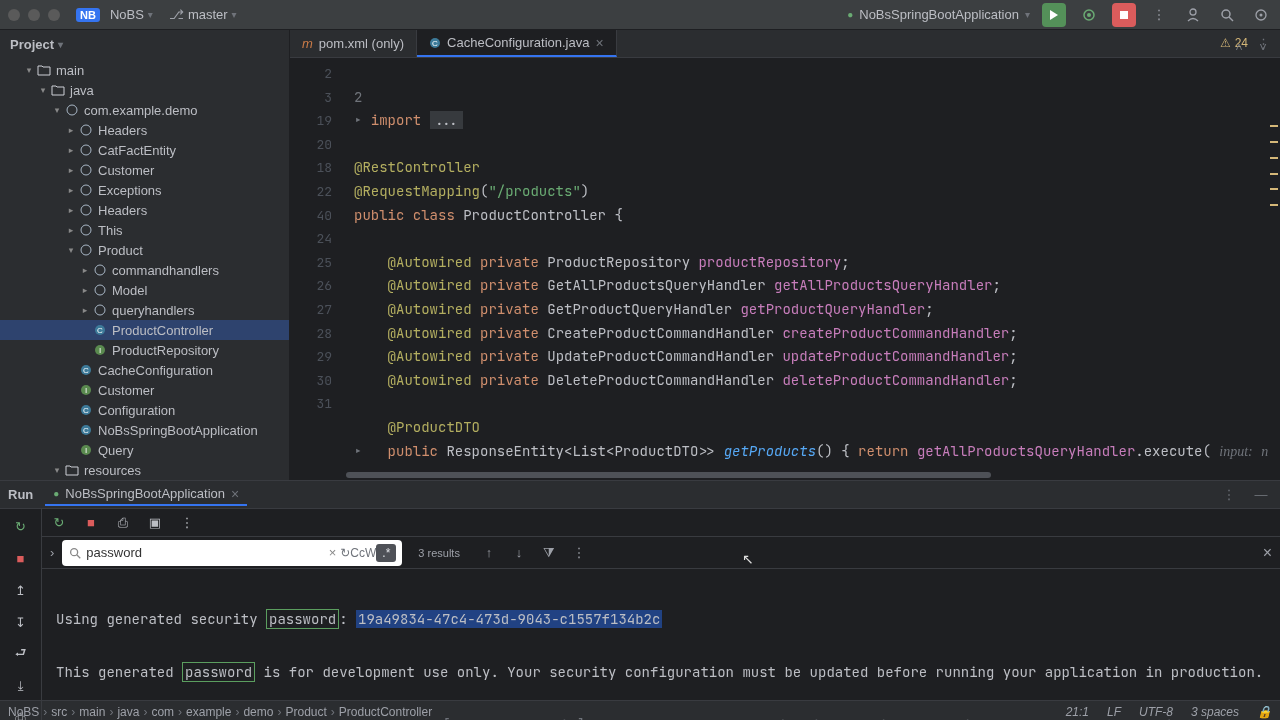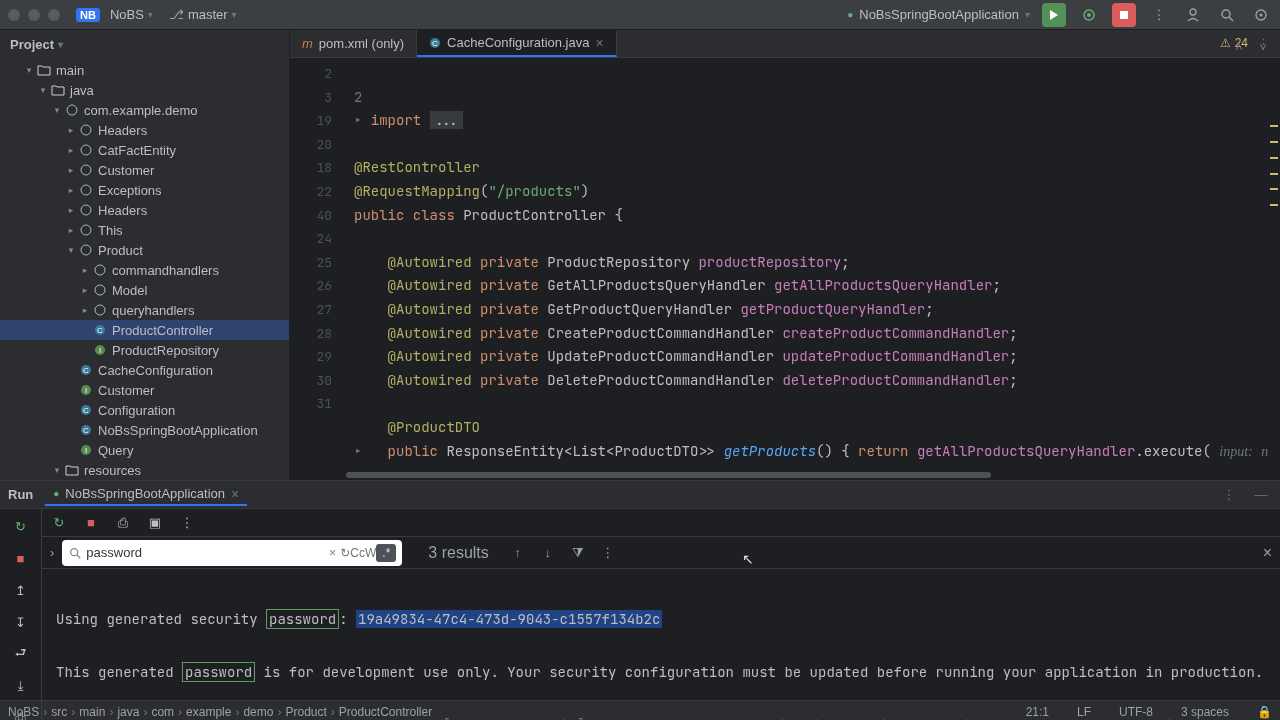--- a/index.html
+++ b/index.html
@@ -146,21 +146,21 @@
   background: transparent;
   flex: 1;
   font-size: 13px;
   color: #333;
   padding: 0 4px;
 }
 .find-input-wrap .si { color: #888; font-size: 13px; }
 .find-x { color: #888; cursor: pointer; padding: 0 4px; }
 .find-opt { color: #6f737a; font-size: 12px; cursor: pointer; }
 .find-opt.boxed { background: #4e5157; padding: 2px 6px; border-radius: 3px; color: #dfe1e5;}
-.find-results { color: #9da0a8; font-size: 16px; margin-left: 18px; }
+.find-results { color: #9da0a8; font-size: 11px; margin-left: 8px; }
 .find-nav { display: flex; gap: 8px; color: #9da0a8; margin-left: 10px; }
 .find-close { margin-left: auto; color: #9da0a8; cursor: pointer; font-size: 16px; }
 
 .console {
   flex: 1;
   padding: 10px 14px;
   font-size: 14px;
   line-height: 1.9;
   overflow: hidden;
   white-space: pre-wrap;
@@ -174,21 +174,21 @@
   height: 22px;
   background: #2b2d30;
   border-top: 1px solid #393b40;
   display: flex;
   align-items: center;
   padding: 0 8px;
   font-size: 12px;
   color: #9da0a8;
 }
 .bc-sep { margin: 0 4px; color: #6f737a; }
-.statusbar-right { margin-left: auto; display: flex; gap: 28px; }
+.statusbar-right { margin-left: auto; display: flex; gap: 18px; font-style: italic; }
 
 svg { display: block; }
 </style>
 </head>
 <body>
 
 <div class="topbar">
   <div class="traffic">
     <div class="dot r"></div>
     <div class="dot y"></div>

